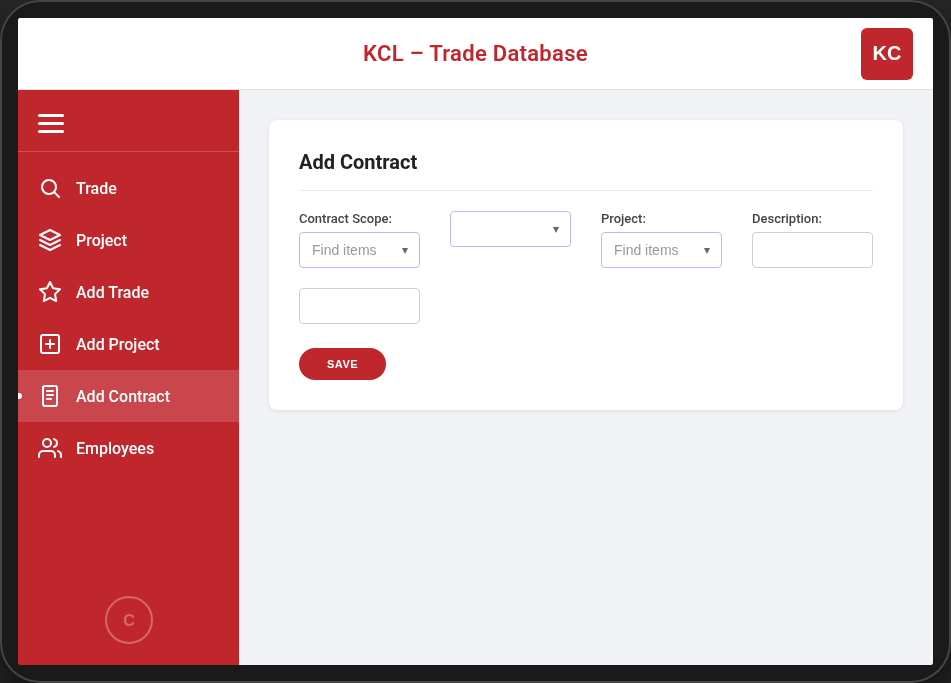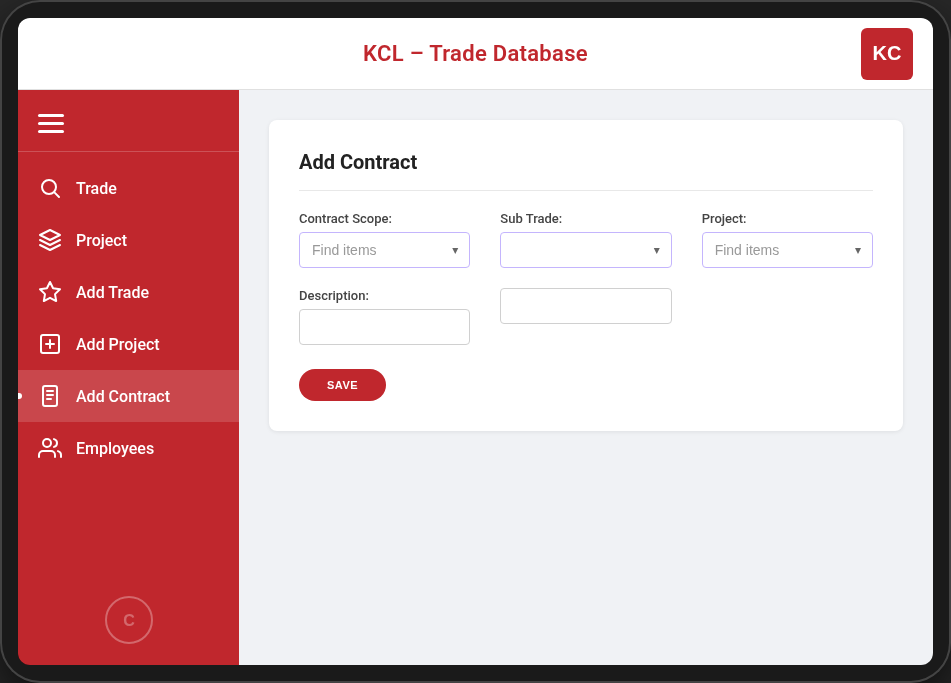--- a/index.html
+++ b/index.html
@@ -17,21 +17,21 @@
       background: #1a1a1a;
       border-radius: 40px;
       padding: 18px;
       box-shadow: 0 20px 60px rgba(0,0,0,0.8), inset 0 0 0 2px #444;
       position: relative;
     }
     .tablet-screen {
       width: 100%;
       height: 100%;
       background: #000000;
-      border-radius: 12px;
+      border-radius: 2px;
       overflow: hidden;
       display: flex;
       flex-direction: column;
     }
     
     .header {
       background: #fff;
       height: 72px;
       display: flex;
       align-items: center;
@@ -143,21 +143,21 @@
     .card-title {
       font-size: 20px;
       font-weight: 700;
       color: #222;
       margin-bottom: 20px;
       padding-bottom: 16px;
       border-bottom: 1px solid #e8e8e8;
     }
     .form-grid {
       display: grid;
-      grid-template-columns: 1fr 1fr 1fr;
+      grid-template-columns: 1fr 1fr 1fr 1fr;
       gap: 20px 30px;
     }
     .form-group {
       display: flex;
       flex-direction: column;
       gap: 6px;
     }
     .form-label {
       font-size: 13px;
       color: #444;
@@ -310,21 +310,20 @@
               <label class="form-label">Contract Scope:</label>
               <div class="form-select-wrapper">
                 <select>
                   <option value="">Find items</option>
                 </select>
                 <span class="chevron">▾</span>
               </div>
             </div>
 
             <div class="form-group">
-              <label class="form-label">Sub Trade:</label>
               <div class="form-select-wrapper">
                 <select>
                   <option value=""></option>
                 </select>
                 <span class="chevron">▾</span>
               </div>
             </div>
 
             <div class="form-group">
               <label class="form-label">Project:</label>

